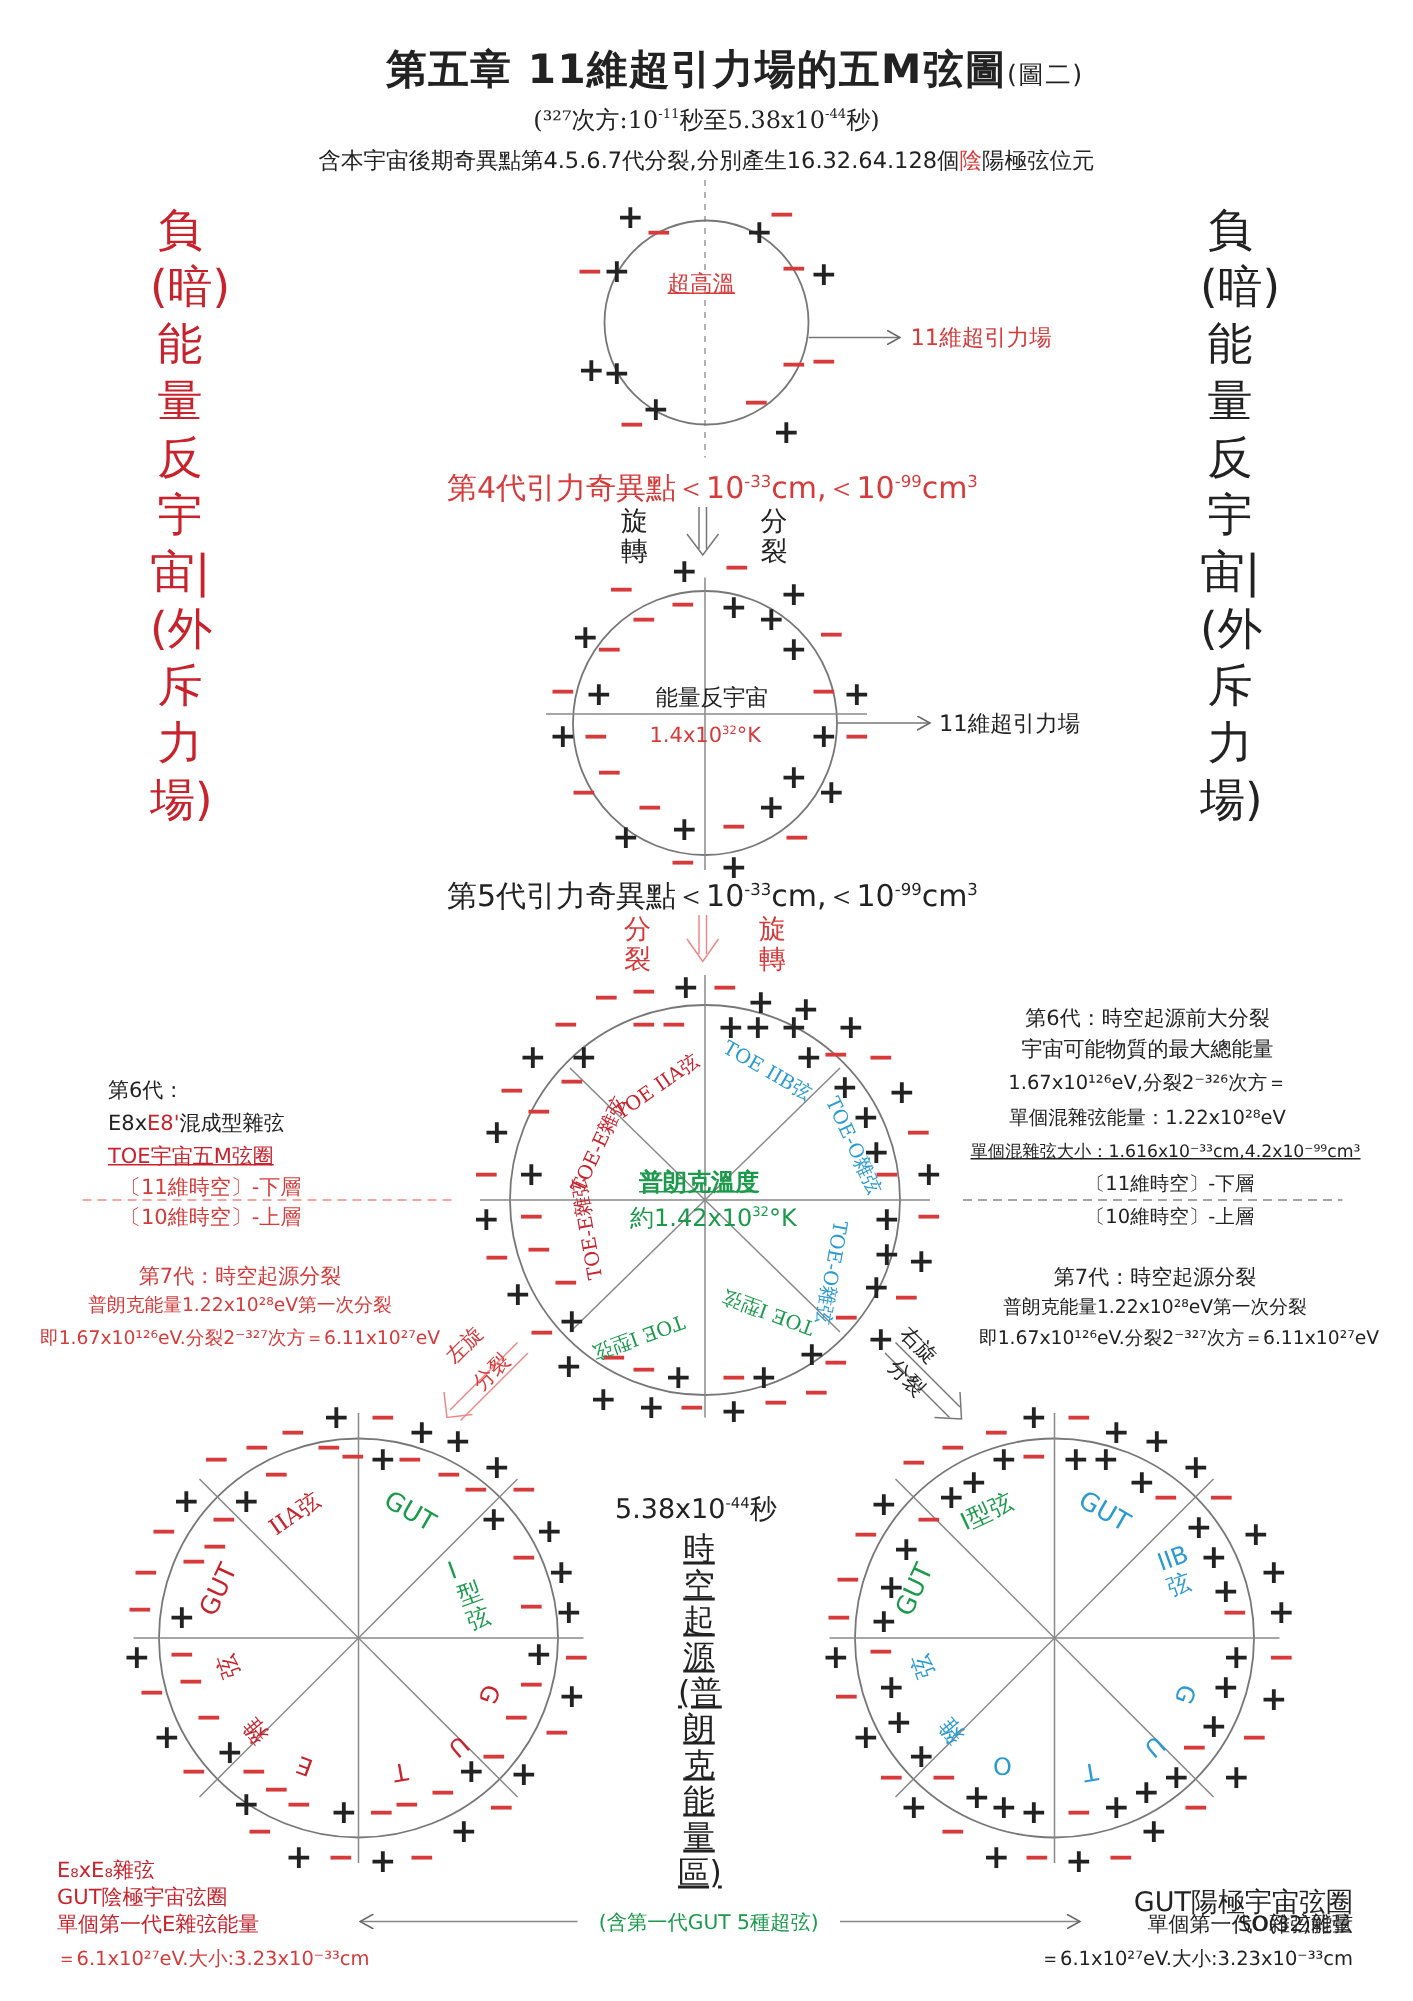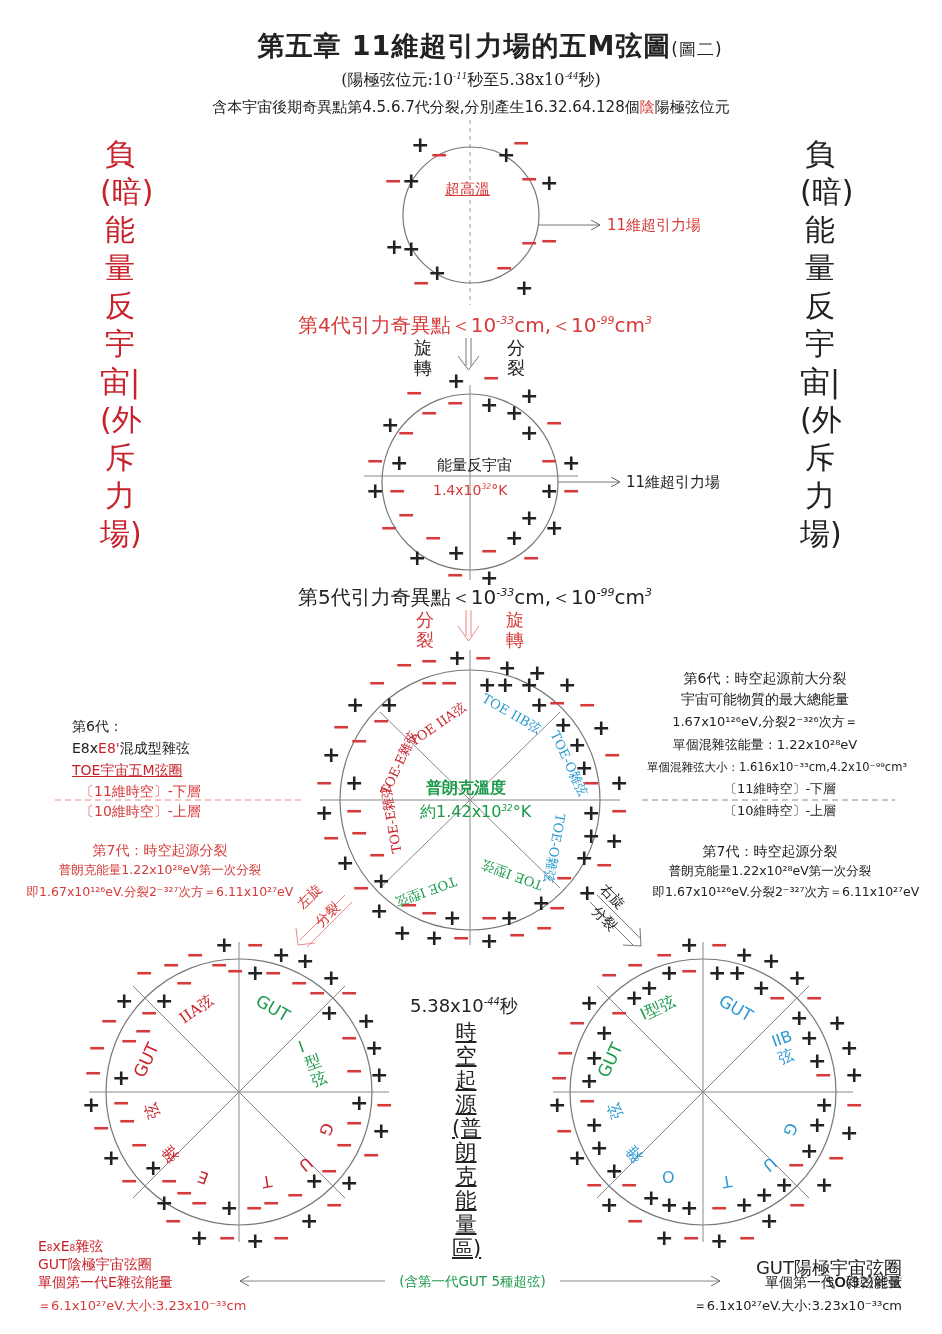--- a/index.html
+++ b/index.html
@@ -9,21 +9,21 @@
   .dred{color:#c8232c;}
   .green{color:#1a9a4a;}
   .blue{color:#2a9ad0;}
   .blk{color:#222;}
   .title{left:0;width:942px;top:28px;text-align:center;font-size:27px;font-weight:bold;letter-spacing:1px;padding-left:19px;}
   .title small{font-size:17px;font-weight:normal;}
   .sub1{left:0;width:942px;top:70px;text-align:center;font-size:16px;font-family:"DejaVu Serif",serif;}
   .sub2{left:0;width:942px;top:98px;text-align:center;font-size:15px;}
   .vert{font-size:30px;line-height:38px;width:40px;text-align:center;white-space:normal;word-break:break-all;}
   .c{text-align:center;}
-  sup{font-size:0.55em;font-style:italic;}
+  sup{font-size:0.55em;}
   svg{position:absolute;left:0;top:0;}
 </style>
 </head>
 <body>
 
 <svg width="942" height="1334">
   <defs>
     <marker id="arr" markerWidth="10" markerHeight="10" refX="9" refY="5" orient="auto">
       <path d="M0,0 L9,5 L0,10" fill="none" stroke="#666" stroke-width="1"></path>
     </marker>
@@ -331,21 +331,21 @@
     <text x="435" y="880" fill="#1a9a4a" transform="rotate(160 445 880)">TOE I型弦</text>
     <text x="375" y="860" fill="#c8232c" transform="rotate(-100 385 845)">TOE-E雜弦</text>
     <text x="372" y="790" fill="#c8232c" transform="rotate(-65 385 780)">TOE-E雜弦</text>
   </g>
 </svg>
 
 <div class="abs title">
   <span>第五章 11維超引力場的五M弦圖</span><small>(圖二)</small>
 </div>
 <div class="abs sub1">
-  <span>(陽極弦位元:10</span><sup>-11</sup><span>秒至5.38x10</span><sup>-44</sup><span>秒)</span>
+  <span>(³²⁷次方:10</span><sup>-11</sup><span>秒至5.38x10</span><sup>-44</sup><span>秒)</span>
 </div>
 <div class="abs sub2">
   <span>含本宇宙後期奇異點第4.5.6.7代分裂,分別產生16.32.64.128個</span><span class="red">陰</span><span>陽極弦位元</span>
 </div>
 
 <div class="abs vert dred" style="left:100px;top:135px;">負(暗)能量反宇宙|(外斥力場)</div>
 <div class="abs vert blk" style="left:800px;top:135px;">負(暗)能量反宇宙|(外斥力場)</div>
 
 <div class="abs red" style="left:445px;top:180px;font-size:15px;text-decoration:underline;">超高溫</div>
 <div class="abs red" style="left:607px;top:216px;font-size:15px;">11維超引力場</div>
@@ -361,41 +361,41 @@
   <span>1.4x10</span><sup>32</sup><span>°K</span>
 </div>
 <div class="abs blk" style="left:626px;top:473px;font-size:15px;">11維超引力場</div>
 
 <div class="abs blk" style="left:298px;top:584px;font-size:20px;">
   <span>第5代引力奇異點＜10</span><sup>-33</sup><span>cm,＜10</span><sup>-99</sup><span>cm</span><sup>3</sup>
 </div>
 <div class="abs red" style="left:416px;top:610px;font-size:18px;width:20px;white-space:normal;line-height:20px;">分裂</div>
 <div class="abs red" style="left:506px;top:610px;font-size:18px;width:20px;white-space:normal;line-height:20px;">旋轉</div>
 
-<div class="abs green" style="left:426px;top:778px;font-size:16px;font-weight:bold;">普朗克溫度</div>
+<div class="abs green" style="left:426px;top:778px;font-size:16px;font-weight:bold;text-decoration:underline;">普朗克溫度</div>
 <div class="abs green" style="left:420px;top:802px;font-size:16px;">
   <span>約1.42x10</span><sup>32</sup><span>°K</span>
 </div>
 
 <div class="abs blk" style="left:72px;top:718px;font-size:14px;">第6代：</div>
 <div class="abs" style="left:72px;top:740px;font-size:14px;">
   <span class="blk">E8x</span><span class="dred">E8'</span><span class="blk">混成型雜弦</span>
 </div>
 <div class="abs dred" style="left:72px;top:762px;font-size:14px;text-decoration:underline;">TOE宇宙五M弦圈</div>
 <div class="abs red" style="left:80px;top:783px;font-size:14px;">〔11維時空〕-下層</div>
 <div class="abs red" style="left:80px;top:803px;font-size:14px;">〔10維時空〕-上層</div>
 <div class="abs red c" style="left:10px;width:300px;top:842px;font-size:14px;">第7代：時空起源分裂</div>
 <div class="abs red c" style="left:10px;width:300px;top:862px;font-size:12.5px;">普朗克能量1.22x10²⁸eV第一次分裂</div>
 <div class="abs red c" style="left:5px;width:310px;top:884px;font-size:12.5px;">即1.67x10¹²⁶eV.分裂2⁻³²⁷次方＝6.11x10²⁷eV</div>
 
 <div class="abs blk c" style="left:640px;width:250px;top:670px;font-size:14px;">第6代：時空起源前大分裂</div>
 <div class="abs blk c" style="left:640px;width:250px;top:691px;font-size:14px;">宇宙可能物質的最大總能量</div>
 <div class="abs blk c" style="left:640px;width:250px;top:713px;font-size:13px;">1.67x10¹²⁶eV,分裂2⁻³²⁶次方＝</div>
 <div class="abs blk c" style="left:640px;width:250px;top:736px;font-size:13px;">單個混雜弦能量：1.22x10²⁸eV</div>
-<div class="abs blk c" style="left:622px;width:310px;top:760px;font-size:11.5px;">單個混雜弦大小：1.616x10⁻³³cm,4.2x10⁻⁹⁹cm³</div>
+<div class="abs blk c" style="left:622px;width:310px;top:760px;font-size:11.5px;text-decoration:underline;">單個混雜弦大小：1.616x10⁻³³cm,4.2x10⁻⁹⁹cm³</div>
 <div class="abs blk c" style="left:680px;width:200px;top:780px;font-size:13px;">〔11維時空〕-下層</div>
 <div class="abs blk c" style="left:680px;width:200px;top:802px;font-size:13px;">〔10維時空〕-上層</div>
 <div class="abs blk c" style="left:640px;width:260px;top:843px;font-size:14px;">第7代：時空起源分裂</div>
 <div class="abs blk c" style="left:640px;width:260px;top:863px;font-size:12.5px;">普朗克能量1.22x10²⁸eV第一次分裂</div>
 <div class="abs blk c" style="left:630px;width:312px;top:884px;font-size:12.5px;">即1.67x10¹²⁶eV.分裂2⁻³²⁷次方＝6.11x10²⁷eV</div>
 
 <div class="abs red" style="left:296px;top:888px;font-size:14px;transform:rotate(-45deg);">左旋</div>
 <div class="abs red" style="left:314px;top:906px;font-size:14px;transform:rotate(-45deg);">分裂</div>
 <div class="abs blk" style="left:598px;top:888px;font-size:14px;transform:rotate(45deg);">右旋</div>
 <div class="abs blk" style="left:590px;top:910px;font-size:14px;transform:rotate(45deg);">分裂</div>

